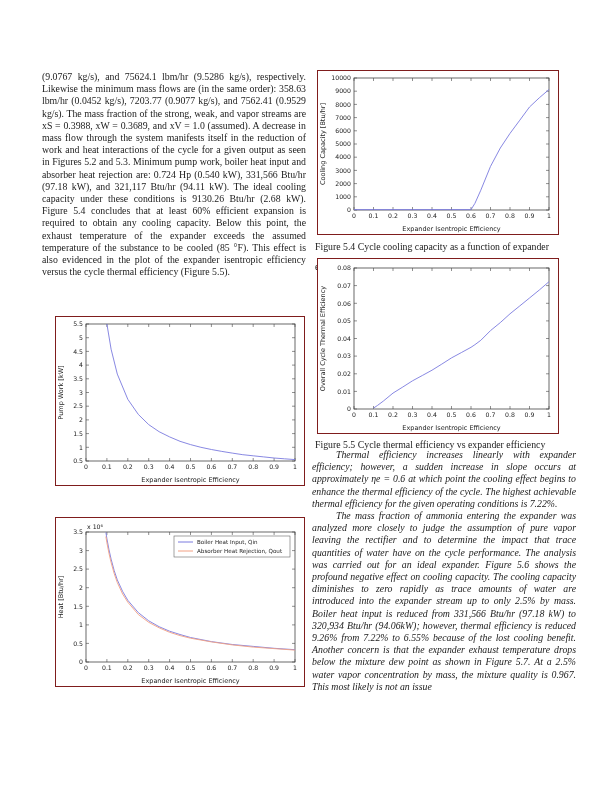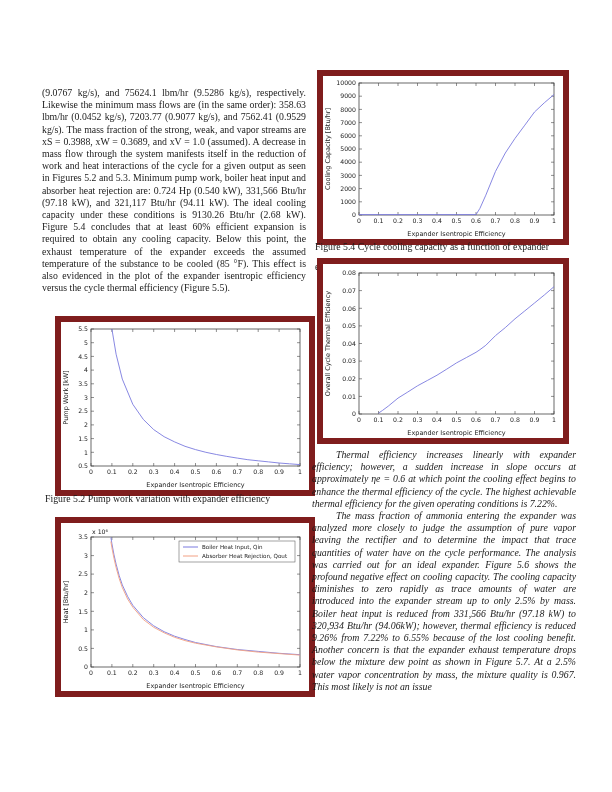--- a/index.html
+++ b/index.html
@@ -1,30 +1,30 @@
 <!DOCTYPE html>
 <html><head>
 <meta charset="utf-8">
 <style>
   html,body{margin:0;padding:0;background:#ffffff;}
   #page{position:relative;width:612px;height:792px;background:#ffffff;overflow:hidden;
         font-family:"Liberation Serif",serif;color:#1a1a1a;}
   .bodytext{position:absolute;font-size:9.8px;line-height:12.2px;text-align:justify;}
   .bodytext p{margin:0;text-indent:24px;}
   .bodytext p.noindent{text-indent:0;}
-  .figbox{position:absolute;background:#ffffff;border:6px solid #7f1d1d;}
+  .figbox{position:absolute;background:#ffffff;border:1px solid #7f1d1d;}
   .caption{position:absolute;font-size:9.8px;line-height:20px;text-align:left;}
   svg text{font-family:"DejaVu Sans",sans-serif;}
 </style>
 </head>
 <body>
 
 <div id="page">
 
-  <div class="bodytext" style="left:42px;top:87px;width:264px;">
+  <div class="bodytext" style="left:42px;top:71px;width:264px;">
     <p class="noindent">(9.0767 kg/s), and 75624.1 lbm/hr (9.5286 kg/s), respectively.  Likewise the minimum mass flows are (in the same order): 358.63 lbm/hr (0.0452 kg/s), 7203.77 (0.9077 kg/s), and 7562.41 (0.9529 kg/s). The mass fraction of the strong, weak, and vapor streams are xS = 0.3988, xW = 0.3689, and xV = 1.0 (assumed). A decrease in mass flow through the system manifests itself in the reduction of work and heat interactions of the cycle for a given output as seen in Figures 5.2 and 5.3. Minimum pump work, boiler heat input and absorber heat rejection are: 0.724 Hp (0.540 kW), 331,566 Btu/hr (97.18 kW), and 321,117 Btu/hr (94.11 kW). The ideal cooling capacity under these conditions is 9130.26 Btu/hr (2.68 kW). Figure 5.4 concludes that at least 60% efficient expansion is required to obtain any cooling capacity. Below this point, the exhaust temperature of the expander exceeds the assumed temperature of the substance to be cooled (85 °F). This effect is also evidenced in the plot of the expander isentropic efficiency versus the cycle thermal efficiency (Figure 5.5).</p>
   </div>
 
   <div class="figbox" style="left:55px;top:316px;width:248px;height:168px;"><svg width="248" height="168" viewBox="0 0 248 168">
         <rect x="30" y="7" width="209" height="137" fill="#fff" stroke="#444444" stroke-width="0.8"></rect>
         <line x1="30.0" y1="144" x2="30.0" y2="141" stroke="#444444" stroke-width="0.6"></line>
         <line x1="30.0" y1="7" x2="30.0" y2="10" stroke="#444444" stroke-width="0.6"></line>
         <text x="30.0" y="152" font-size="6.2" text-anchor="middle" fill="#222">0</text>
         <line x1="50.9" y1="144" x2="50.9" y2="141" stroke="#444444" stroke-width="0.6"></line>
         <line x1="50.9" y1="7" x2="50.9" y2="10" stroke="#444444" stroke-width="0.6"></line>
@@ -86,21 +86,20 @@
         <line x1="30" y1="20.7" x2="33" y2="20.7" stroke="#444444" stroke-width="0.6"></line>
         <line x1="239" y1="20.7" x2="236" y2="20.7" stroke="#444444" stroke-width="0.6"></line>
         <text x="27" y="22.9" font-size="6.2" text-anchor="end" fill="#222">5</text>
         <line x1="30" y1="7.0" x2="33" y2="7.0" stroke="#444444" stroke-width="0.6"></line>
         <line x1="239" y1="7.0" x2="236" y2="7.0" stroke="#444444" stroke-width="0.6"></line>
         <text x="27" y="9.2" font-size="6.2" text-anchor="end" fill="#222">5.5</text>
         <polyline points="50.9,7.0 55.1,32.2 61.3,57.1 71.8,82.3 82.3,97.4 92.7,107.6 103.1,114.7 113.6,119.9 124.0,124.3 134.5,127.6 144.9,130.3 155.4,132.5 165.8,134.4 176.3,136.1 186.8,137.7 197.2,138.8 207.7,139.9 218.1,141.0 228.5,141.8 239.0,142.6" fill="none" stroke="#7b7bdf" stroke-width="0.9"></polyline>
         <text x="134.5" y="165" font-size="6.5" text-anchor="middle" fill="#222">Expander Isentropic Efficiency</text>
         <text x="7" y="75.5" font-size="6.5" text-anchor="middle" fill="#222" transform="rotate(-90 7 75.5)">Pump Work [kW]</text>
       </svg></div>
-  <div class="caption" style="left:45px;top:489px;width:262px;">Figure 5.2 Pump work variation with expander efficiency</div>
 
   <div class="figbox" style="left:55px;top:517px;width:248px;height:168px;"><svg width="248" height="168" viewBox="0 0 248 168">
         <rect x="30" y="14" width="209" height="130" fill="#fff" stroke="#444444" stroke-width="0.8"></rect>
         <line x1="30.0" y1="144" x2="30.0" y2="141" stroke="#444444" stroke-width="0.6"></line>
         <line x1="30.0" y1="14" x2="30.0" y2="17" stroke="#444444" stroke-width="0.6"></line>
         <text x="30.0" y="152" font-size="6.2" text-anchor="middle" fill="#222">0</text>
         <line x1="50.9" y1="144" x2="50.9" y2="141" stroke="#444444" stroke-width="0.6"></line>
         <line x1="50.9" y1="14" x2="50.9" y2="17" stroke="#444444" stroke-width="0.6"></line>
         <text x="50.9" y="152" font-size="6.2" text-anchor="middle" fill="#222">0.1</text>
         <line x1="71.8" y1="144" x2="71.8" y2="141" stroke="#444444" stroke-width="0.6"></line>
@@ -299,19 +298,20 @@
         <line x1="36" y1="26.6" x2="39" y2="26.6" stroke="#444444" stroke-width="0.6"></line>
         <line x1="231" y1="26.6" x2="228" y2="26.6" stroke="#444444" stroke-width="0.6"></line>
         <text x="33" y="28.8" font-size="6.2" text-anchor="end" fill="#222">0.07</text>
         <line x1="36" y1="9.0" x2="39" y2="9.0" stroke="#444444" stroke-width="0.6"></line>
         <line x1="231" y1="9.0" x2="228" y2="9.0" stroke="#444444" stroke-width="0.6"></line>
         <text x="33" y="11.2" font-size="6.2" text-anchor="end" fill="#222">0.08</text>
         <polyline points="55.5,149.1 59.4,146.5 65.3,142.1 75.0,134.1 84.8,128.0 94.5,121.8 104.3,116.5 114.0,111.2 123.8,105.1 133.5,98.9 143.3,93.6 153.0,88.3 156.9,85.7 162.8,81.3 172.5,71.6 182.3,63.6 192.0,54.8 201.8,46.9 211.5,39.0 221.3,31.0 231.0,22.7" fill="none" stroke="#7b7bdf" stroke-width="0.9"></polyline>
         <text x="133.5" y="171" font-size="6.5" text-anchor="middle" fill="#222">Expander Isentropic Efficiency</text>
         <text x="7" y="79.5" font-size="6.5" text-anchor="middle" fill="#222" transform="rotate(-90 7 79.5)">Overall Cycle Thermal Efficiency</text>
       </svg></div>
+  <div class="caption" style="left:315px;top:435px;width:261px;">Figure 5.5 Cycle thermal efficiency vs expander efficiency</div>
 
   <div class="bodytext" style="left:312px;top:449px;width:264px;font-style:italic;">
     <p>Thermal efficiency increases linearly with expander efficiency; however, a sudden increase in slope occurs at approximately ηe = 0.6 at which point the cooling effect begins to enhance the thermal efficiency of the cycle. The highest achievable thermal efficiency for the given operating conditions is 7.22%.</p>
     <p>The mass fraction of ammonia entering the expander was analyzed more closely to judge the assumption of pure vapor leaving the rectifier and to determine the impact that trace quantities of water have on the cycle performance. The analysis was carried out for an ideal expander. Figure 5.6 shows the profound negative effect on cooling capacity.  The cooling capacity diminishes to zero rapidly as trace amounts of water are introduced into the expander stream up to only 2.5% by mass. Boiler heat input is reduced from 331,566 Btu/hr (97.18 kW) to 320,934 Btu/hr (94.06kW); however, thermal efficiency is reduced 9.26% from 7.22% to 6.55% because of the lost cooling benefit. Another concern is that the expander exhaust temperature drops below the mixture dew point as shown in Figure 5.7. At a 2.5% water vapor concentration by mass, the mixture quality is 0.967. This most likely is not an issue</p>
   </div>
 
 </div>
 
 </body></html>

